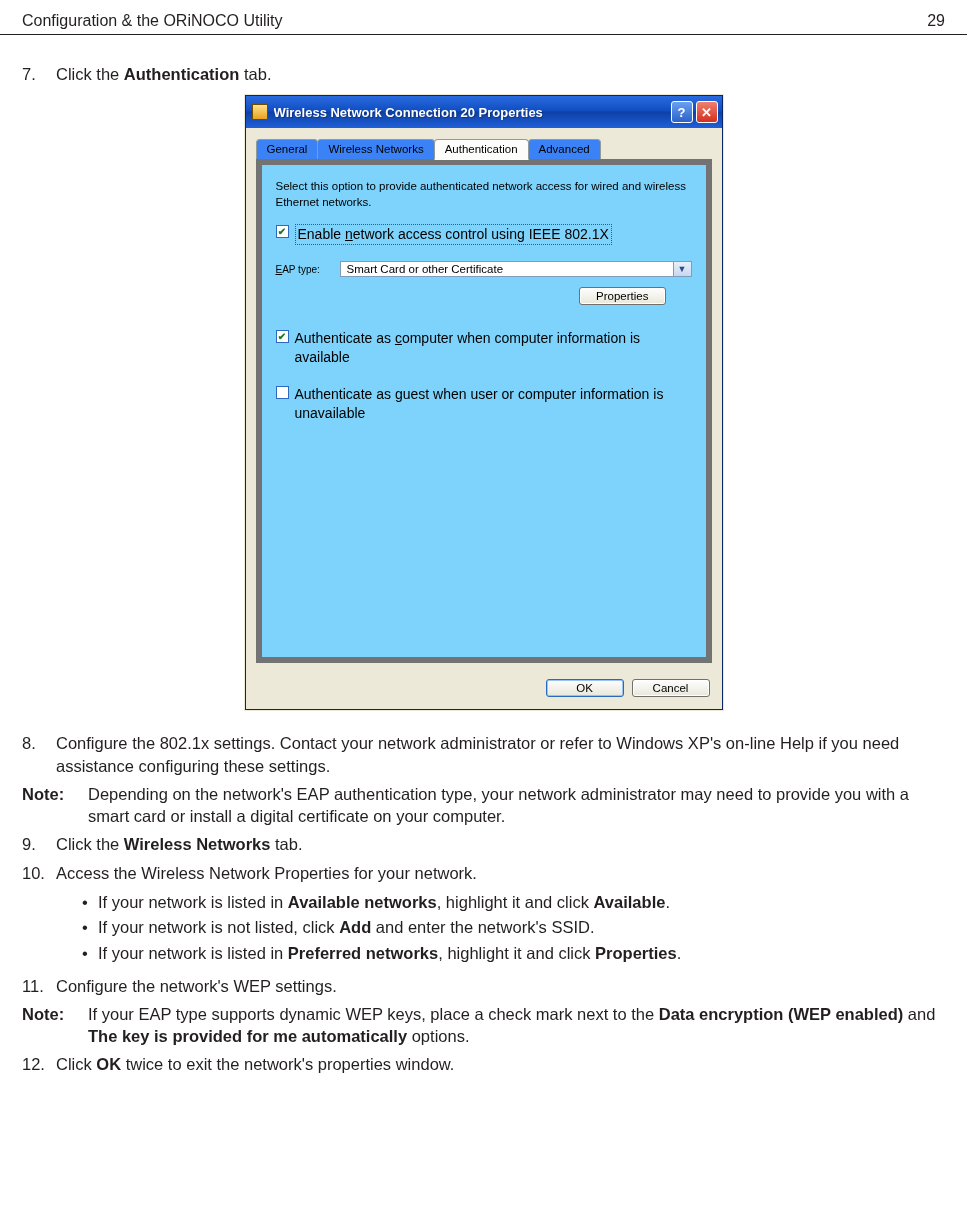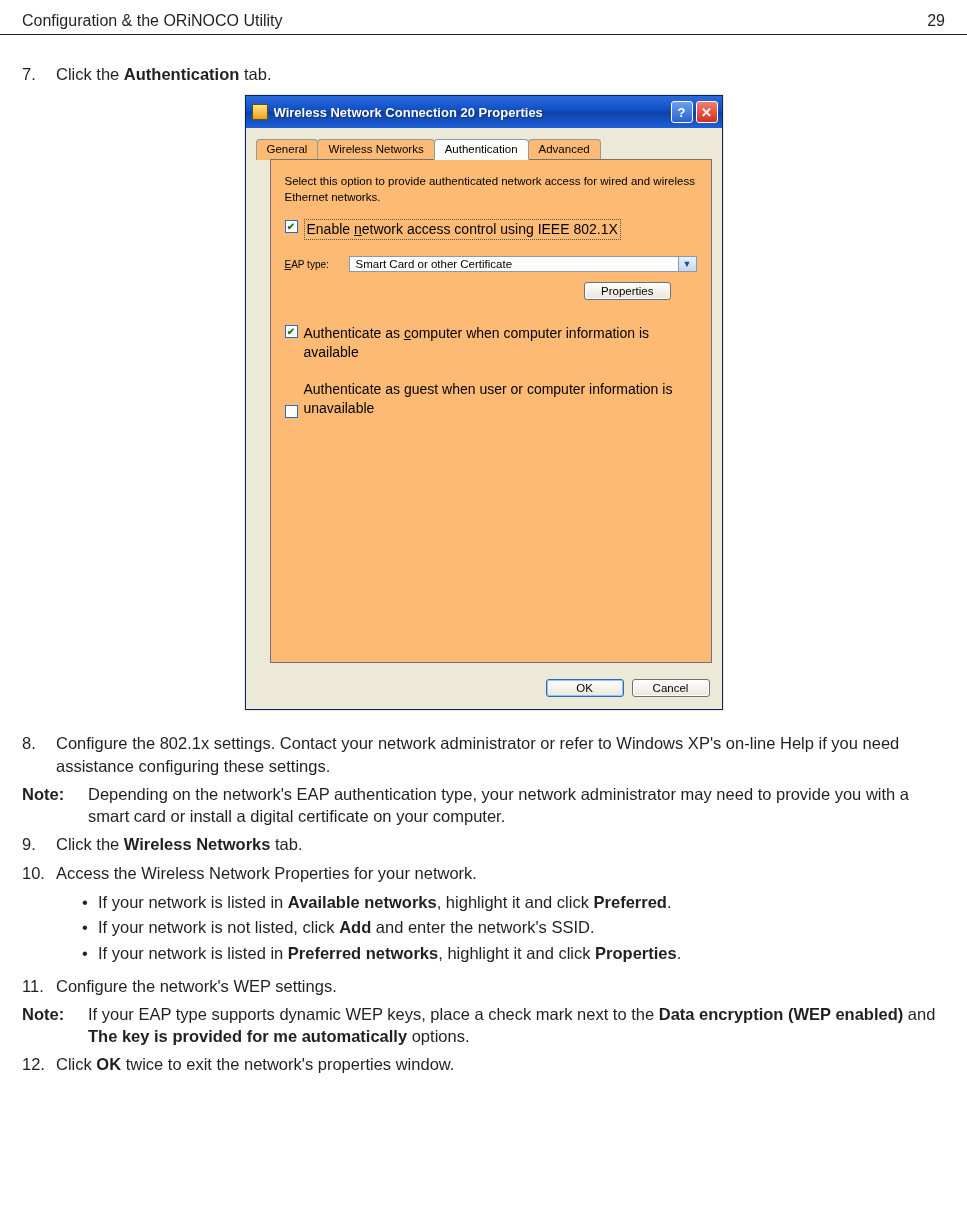--- a/index.html
+++ b/index.html
@@ -68,40 +68,40 @@
       border-radius: 3px;
       display: flex; align-items: center; justify-content: center;
       font-weight: 700;
       font-size: 13px;
     }
     .titlebtn.help { background: linear-gradient(#6aa0f0,#2a62c8); color:#fff; }
     .titlebtn.close { background: linear-gradient(#f08070,#d23020); color:#fff; }
 
     .tabstrip { display: flex; padding: 10px 10px 0 10px; gap: 0; }
     .tab {
-      background: #fdba74;
+      background: #3b82f6;
       border: 1px solid #919b9c;
       border-bottom: none;
       border-radius: 4px 4px 0 0;
       padding: 3px 10px 4px 10px;
       font-size: 11.5px;
       position: relative;
       top: 1px;
     }
     .tab.active {
       background: #fcfcfa;
       border-bottom: 1px solid #fcfcfa;
       z-index: 2;
       font-weight: 400;
     }
     .tab + .tab { margin-left: -1px; }
     .tabpanel {
-      background: #fdba74;
-      border: 1px solid #737373;
-      margin: 0 10px 10px 24px;
+      background: #7dd3fc;
+      border: 6px solid #737373;
+      margin: 0 10px 10px 10px;
       padding: 14px 14px 14px 14px;
       min-height: 504px;
       position: relative;
     }
     .helptext { font-size: 11.5px; line-height: 1.35; margin-bottom: 14px; }
     .cb-row { display: flex; align-items: flex-start; margin: 8px 0; font-size: 14px; line-height: 1.35; }
     .cb {
       width: 13px; height: 13px;
       border: 1px solid #2a6ac0;
       background: #fff;
@@ -203,21 +203,21 @@
 
         <div class="prop-row">
           <button class="xpbtn">Properties</button>
         </div>
 
         <div class="cb-row">
           <div class="cb checked"></div>
           <span><span>Authenticate as </span><span class="underline">c</span><span>omputer when computer information is available</span></span>
         </div>
 
-        <div class="cb-row" style="margin-top:18px;align-items:flex-end;">
+        <div class="cb-row" style="margin-top:18px;">
           <div class="cb"></div>
           <span><span>Authenticate as </span><span class="underline">g</span><span>uest when user or computer information is unavailable</span></span>
         </div>
       </div>
 
       <div class="dialog-buttons">
         <button class="xpbtn ok">OK</button>
         <button class="xpbtn">Cancel</button>
       </div>
     </div>
@@ -238,21 +238,21 @@
     <div class="body">
       <span>Click the </span><b>Wireless Networks</b><span> tab.</span>
     </div>
   </div>
 
   <div class="step">
     <div class="num">10.</div>
     <div class="body">Access the Wireless Network Properties for your network.</div>
   </div>
   <ul class="bullets">
-    <li><span>If your network is listed in </span><b>Available networks</b><span>, highlight it and click </span><b>Preferred</b><span>.</span></li>
+    <li><span>If your network is listed in </span><b>Available networks</b><span>, highlight it and click </span><b>Available</b><span>.</span></li>
     <li><span>If your network is not listed, click </span><b>Add</b><span> and enter the network's SSID.</span></li>
     <li><span>If your network is listed in </span><b>Preferred networks</b><span>, highlight it and click </span><b>Properties</b><span>.</span></li>
   </ul>
 
   <div class="step">
     <div class="num">11.</div>
     <div class="body">Configure the network's WEP settings.</div>
   </div>
 
   <div class="note-row">

